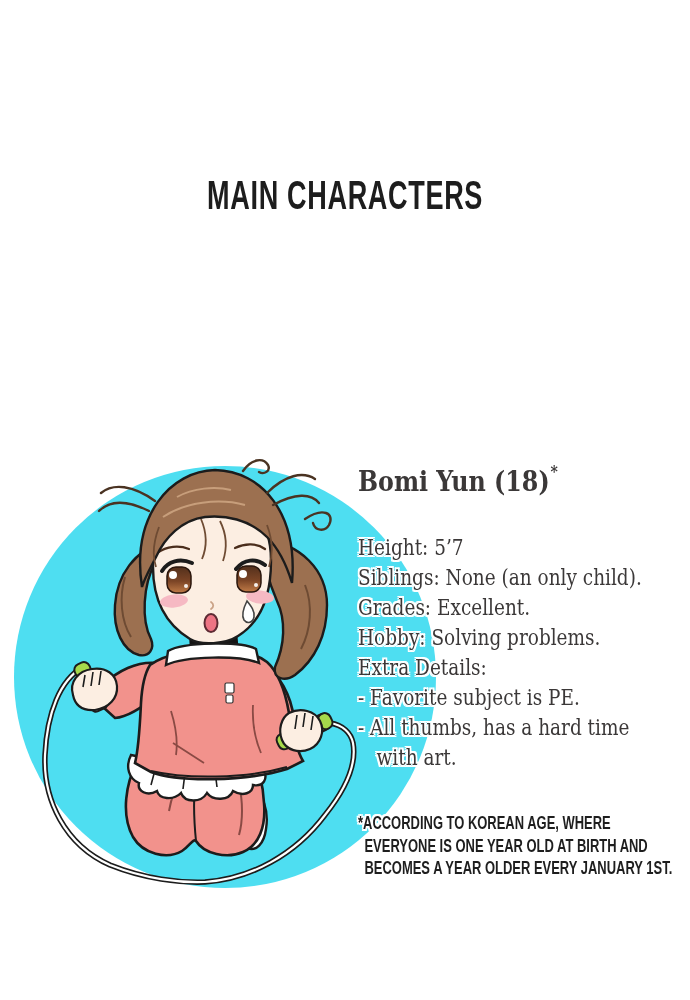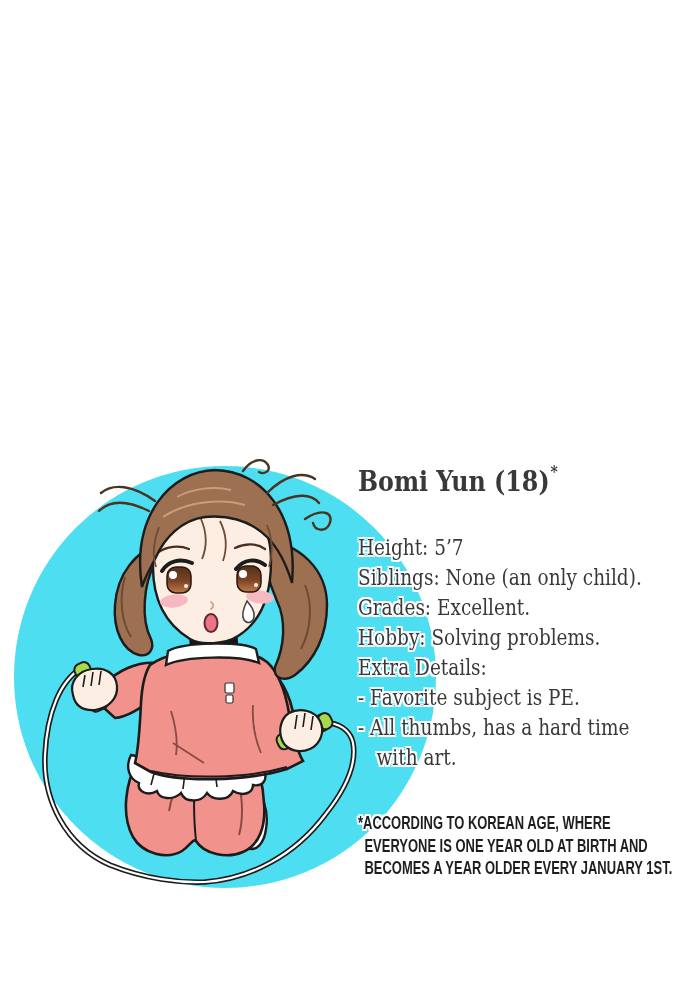--- a/index.html
+++ b/index.html
@@ -27,20 +27,21 @@
         text-shadow:-2px -2px 0 #fff,2px -2px 0 #fff,-2px 2px 0 #fff,2px 2px 0 #fff,
                     -2px 0 0 #fff,2px 0 0 #fff,0 -2px 0 #fff,0 2px 0 #fff;}
   .footnote-line{white-space:nowrap;}
   .footnote-line.cont{padding-left:9px;}
 </style>
 </head>
 <body>
 
 <div class="page">
 
+  <h1 class="title"><span class="title-inner">MAIN CHARACTERS</span></h1>
 
   <div class="illustration">
     <svg width="440" height="440" viewBox="0 0 440 440">
       <defs>
         <linearGradient id="irisGrad" x1="0" y1="0" x2="0" y2="1">
           <stop offset="0" stop-color="#53301C"></stop>
           <stop offset="0.55" stop-color="#7C4526"></stop>
           <stop offset="1" stop-color="#C07B47"></stop>
         </linearGradient>
       </defs>

